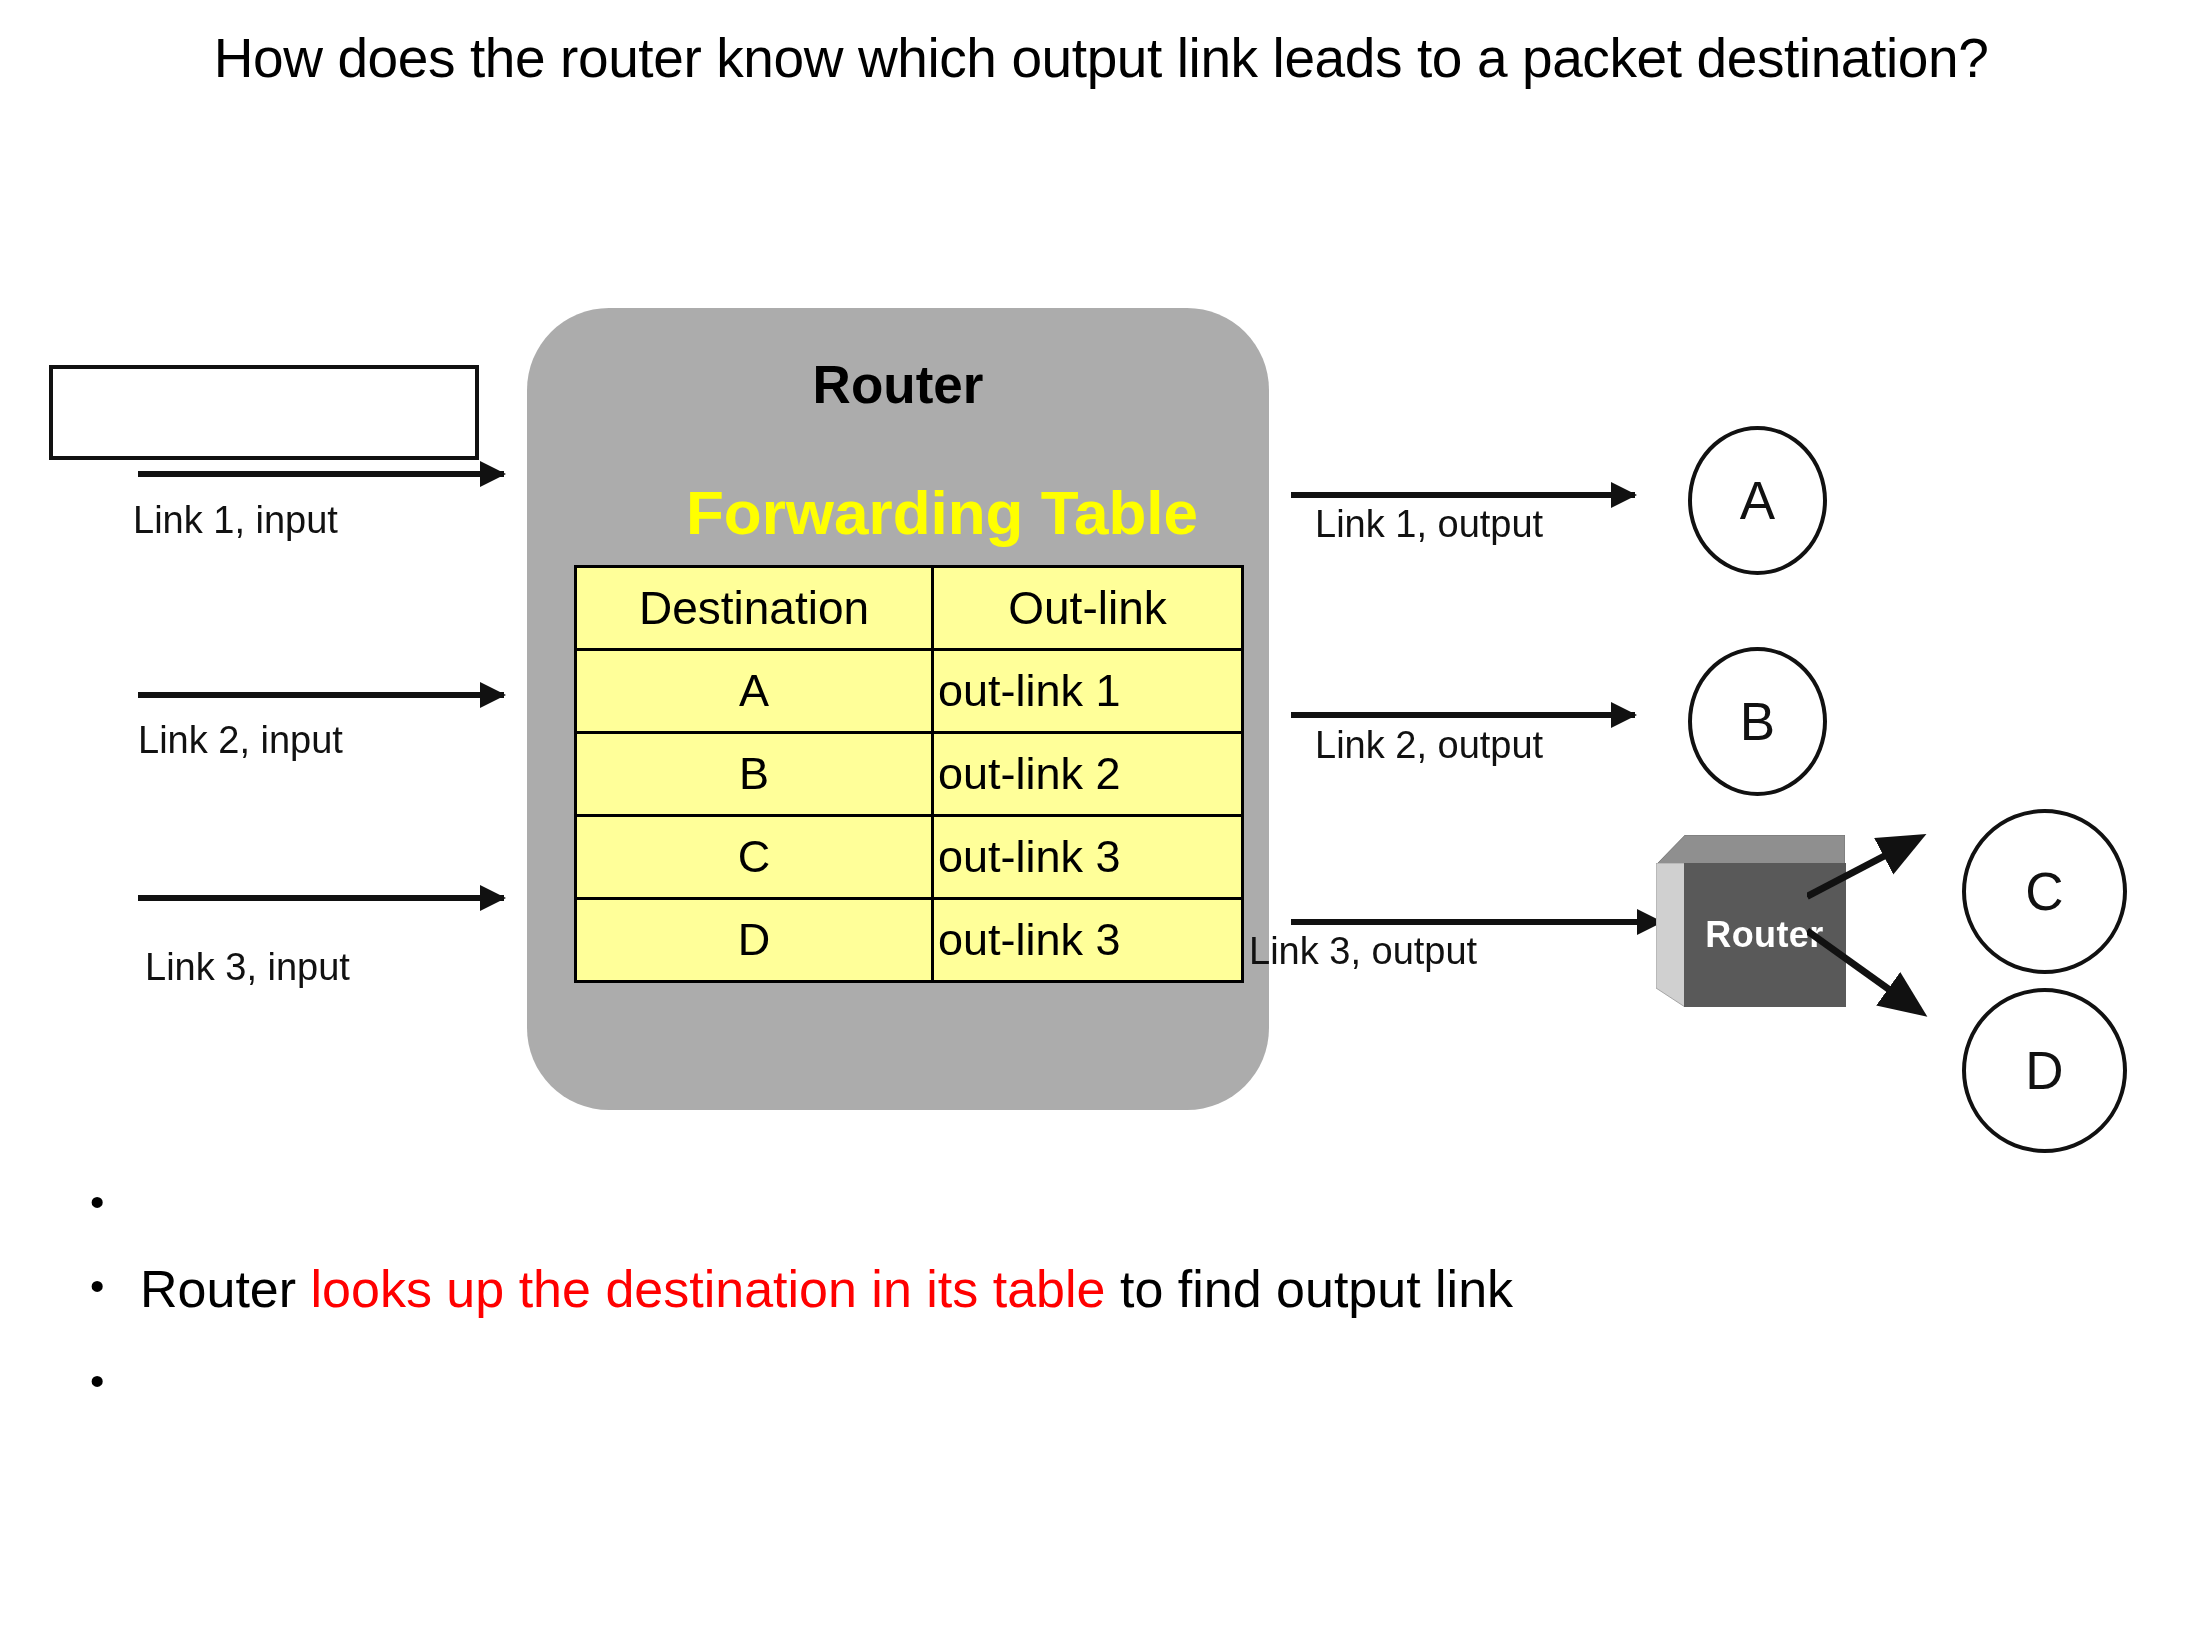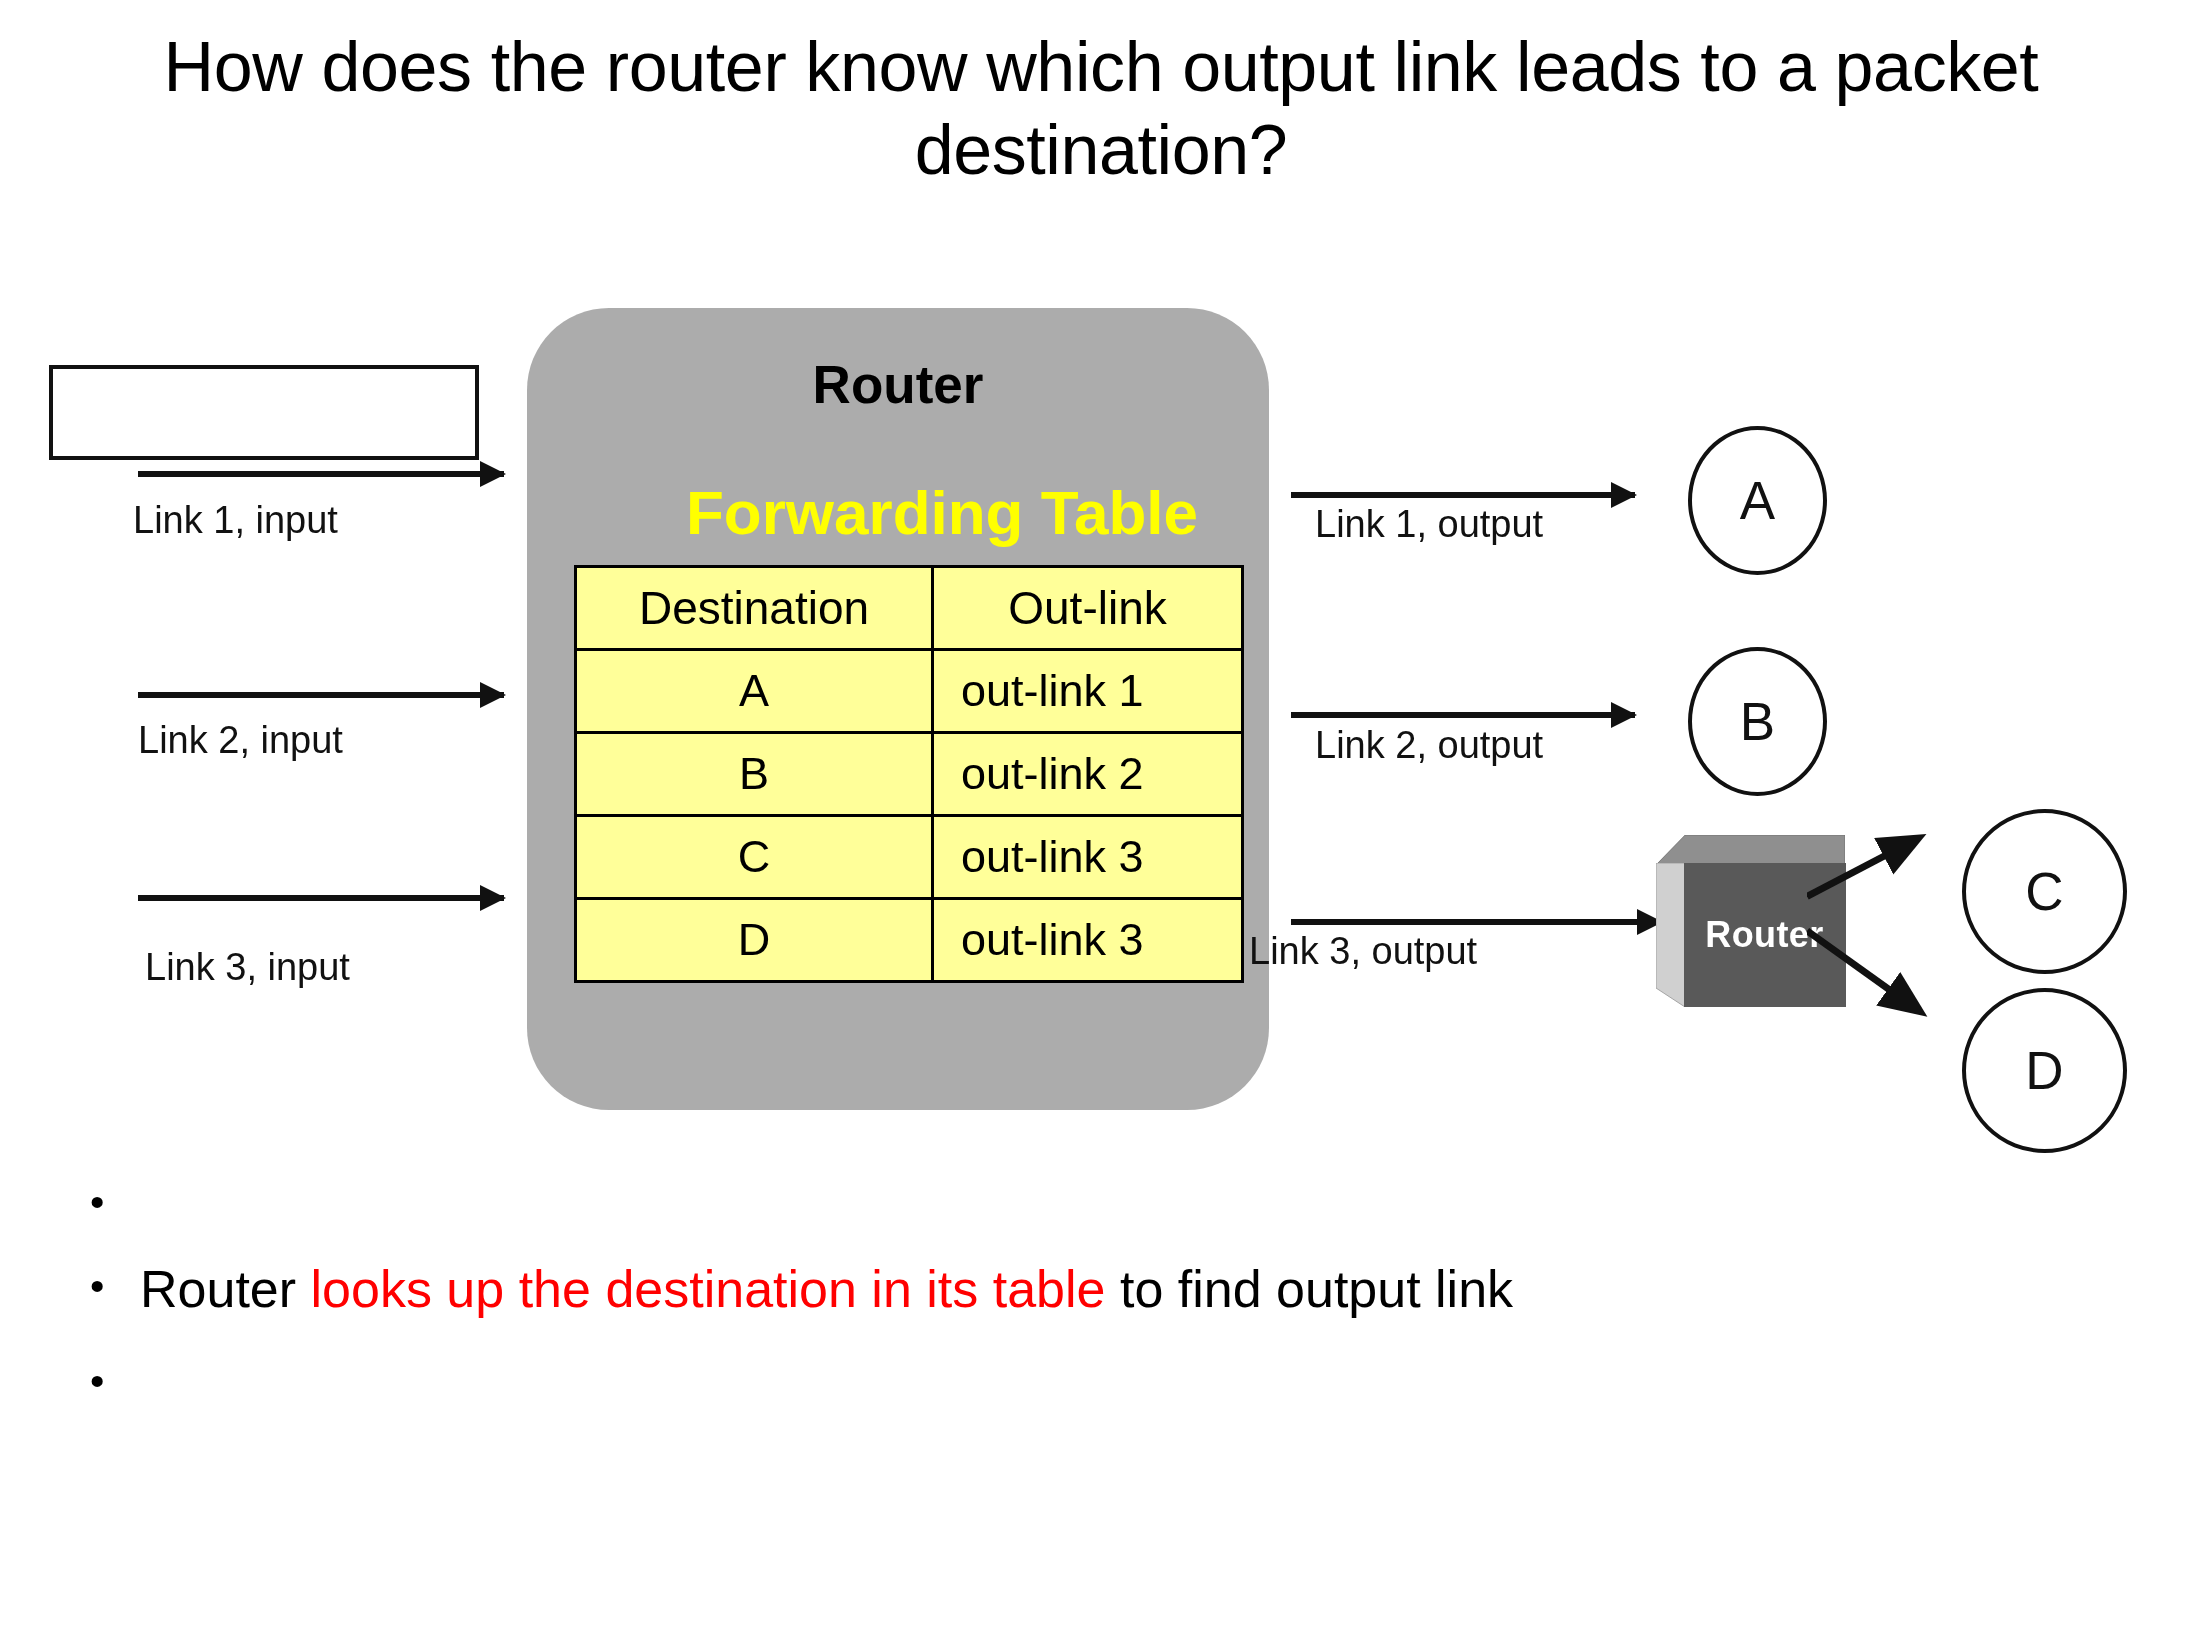--- a/index.html
+++ b/index.html
@@ -15,21 +15,21 @@
     overflow: hidden;
   }
 
   
   #slide-title {
     position: absolute;
     left: 129px;
     top: 26px;
     width: 1944px;
     text-align: center;
-    font-size: 70px;
+    font-size: 55px;
     line-height: 1.18;
     color: #000000;
     font-family: "Liberation Sans", sans-serif;
     letter-spacing: -0.4px;
   }
 
   
   #packet-box {
     position: absolute;
     left: 49px;
@@ -112,21 +112,21 @@
     font-weight: normal;
   }
   #forwarding-table td.dest-cell {
     font-size: 45px;
     font-weight: normal;
   }
   #forwarding-table td.link-cell {
     font-size: 45px;
     font-weight: normal;
     text-align: left;
-    padding-left: 27px;
+    padding-left: 4px;
   }
   #forwarding-table col.c-dest { width: 357px; }
   #forwarding-table col.c-link { width: 310px; }
 
   
   .h-arrow {
     position: absolute;
     height: 6px;
     background: #111111;
   }

